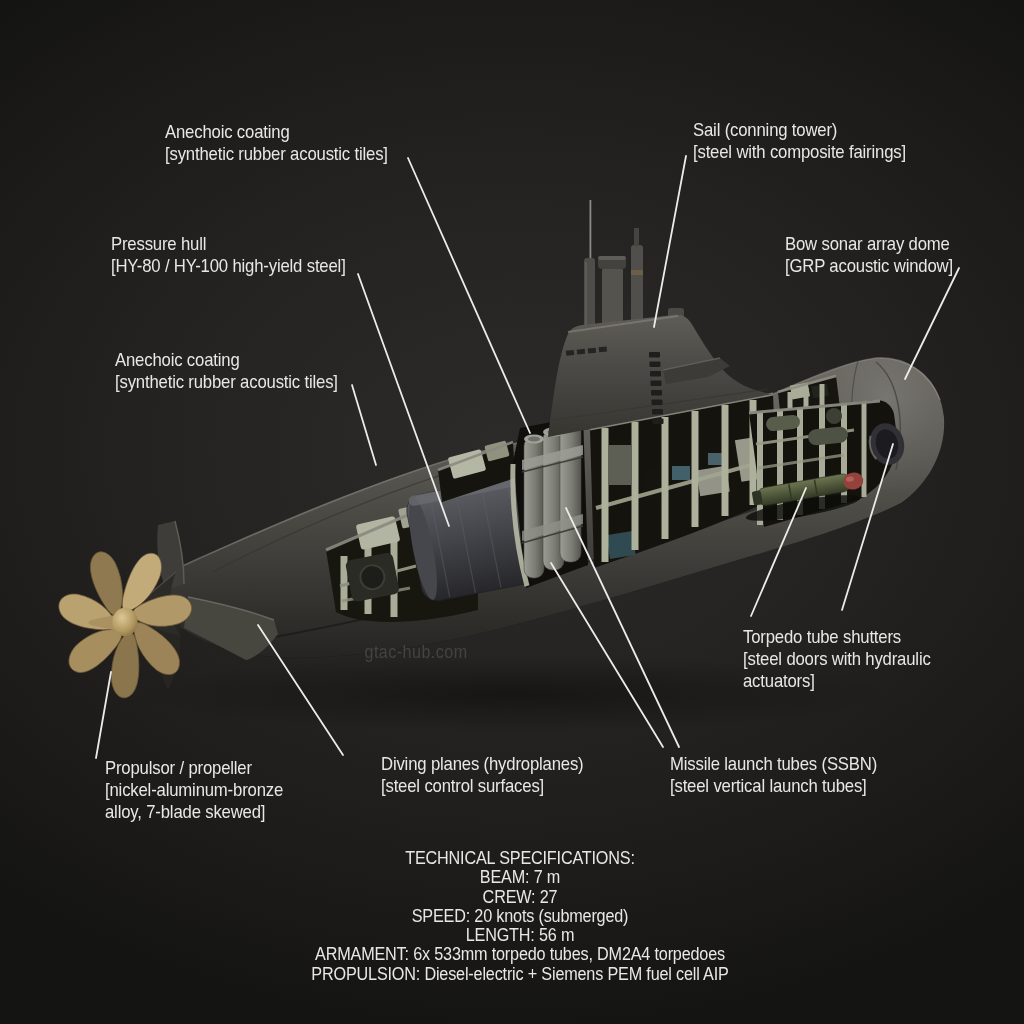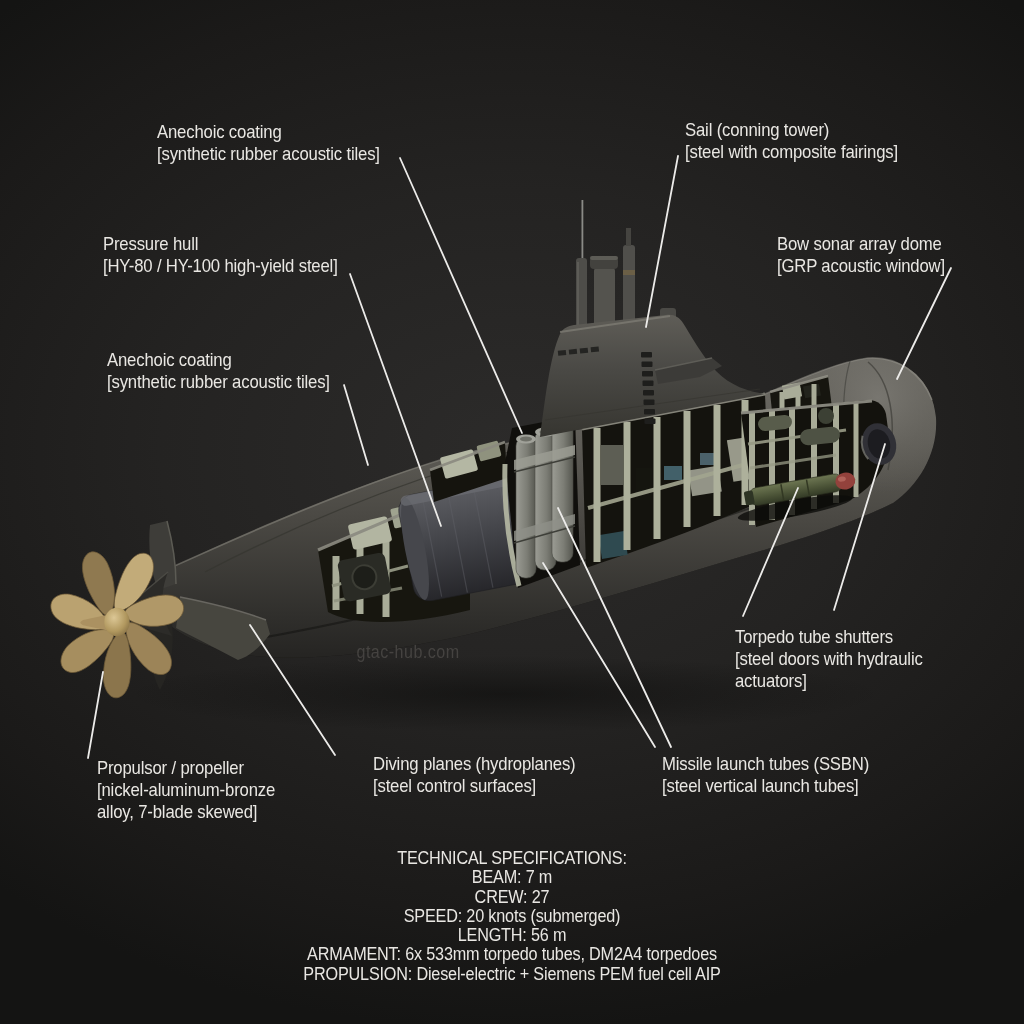--- a/index.html
+++ b/index.html
@@ -1,21 +1,21 @@
 <!DOCTYPE html>
 <html><head>
 <meta charset="utf-8">
 <style>
   html,body{margin:0;padding:0;}
   body{
     width:1024px;height:1024px;overflow:hidden;position:relative;
     background:radial-gradient(ellipse 780px 580px at 50% 44%, #2c2b2a 0%, #242322 45%, #1b1a19 80%, #141413 100%);
     font-family:"Liberation Sans", sans-serif;
   }
-  .stage{position:absolute;left:0;top:0;width:816px;height:1024px;}
+  .stage{position:absolute;left:8px;top:0;width:816px;height:1024px;}
   .label{
     position:absolute;color:#e9e7e3;font-size:19px;line-height:22px;
     letter-spacing:-0.2px;white-space:nowrap;
     transform:scaleX(.88);transform-origin:left top;
   }
   .label .row{display:block;}
   .watermark{
     position:absolute;left:50%;top:642px;transform:translateX(-50%) scaleX(.92);
     color:#5c5956;opacity:.58;font-size:17.5px;letter-spacing:.5px;white-space:nowrap;
   }

